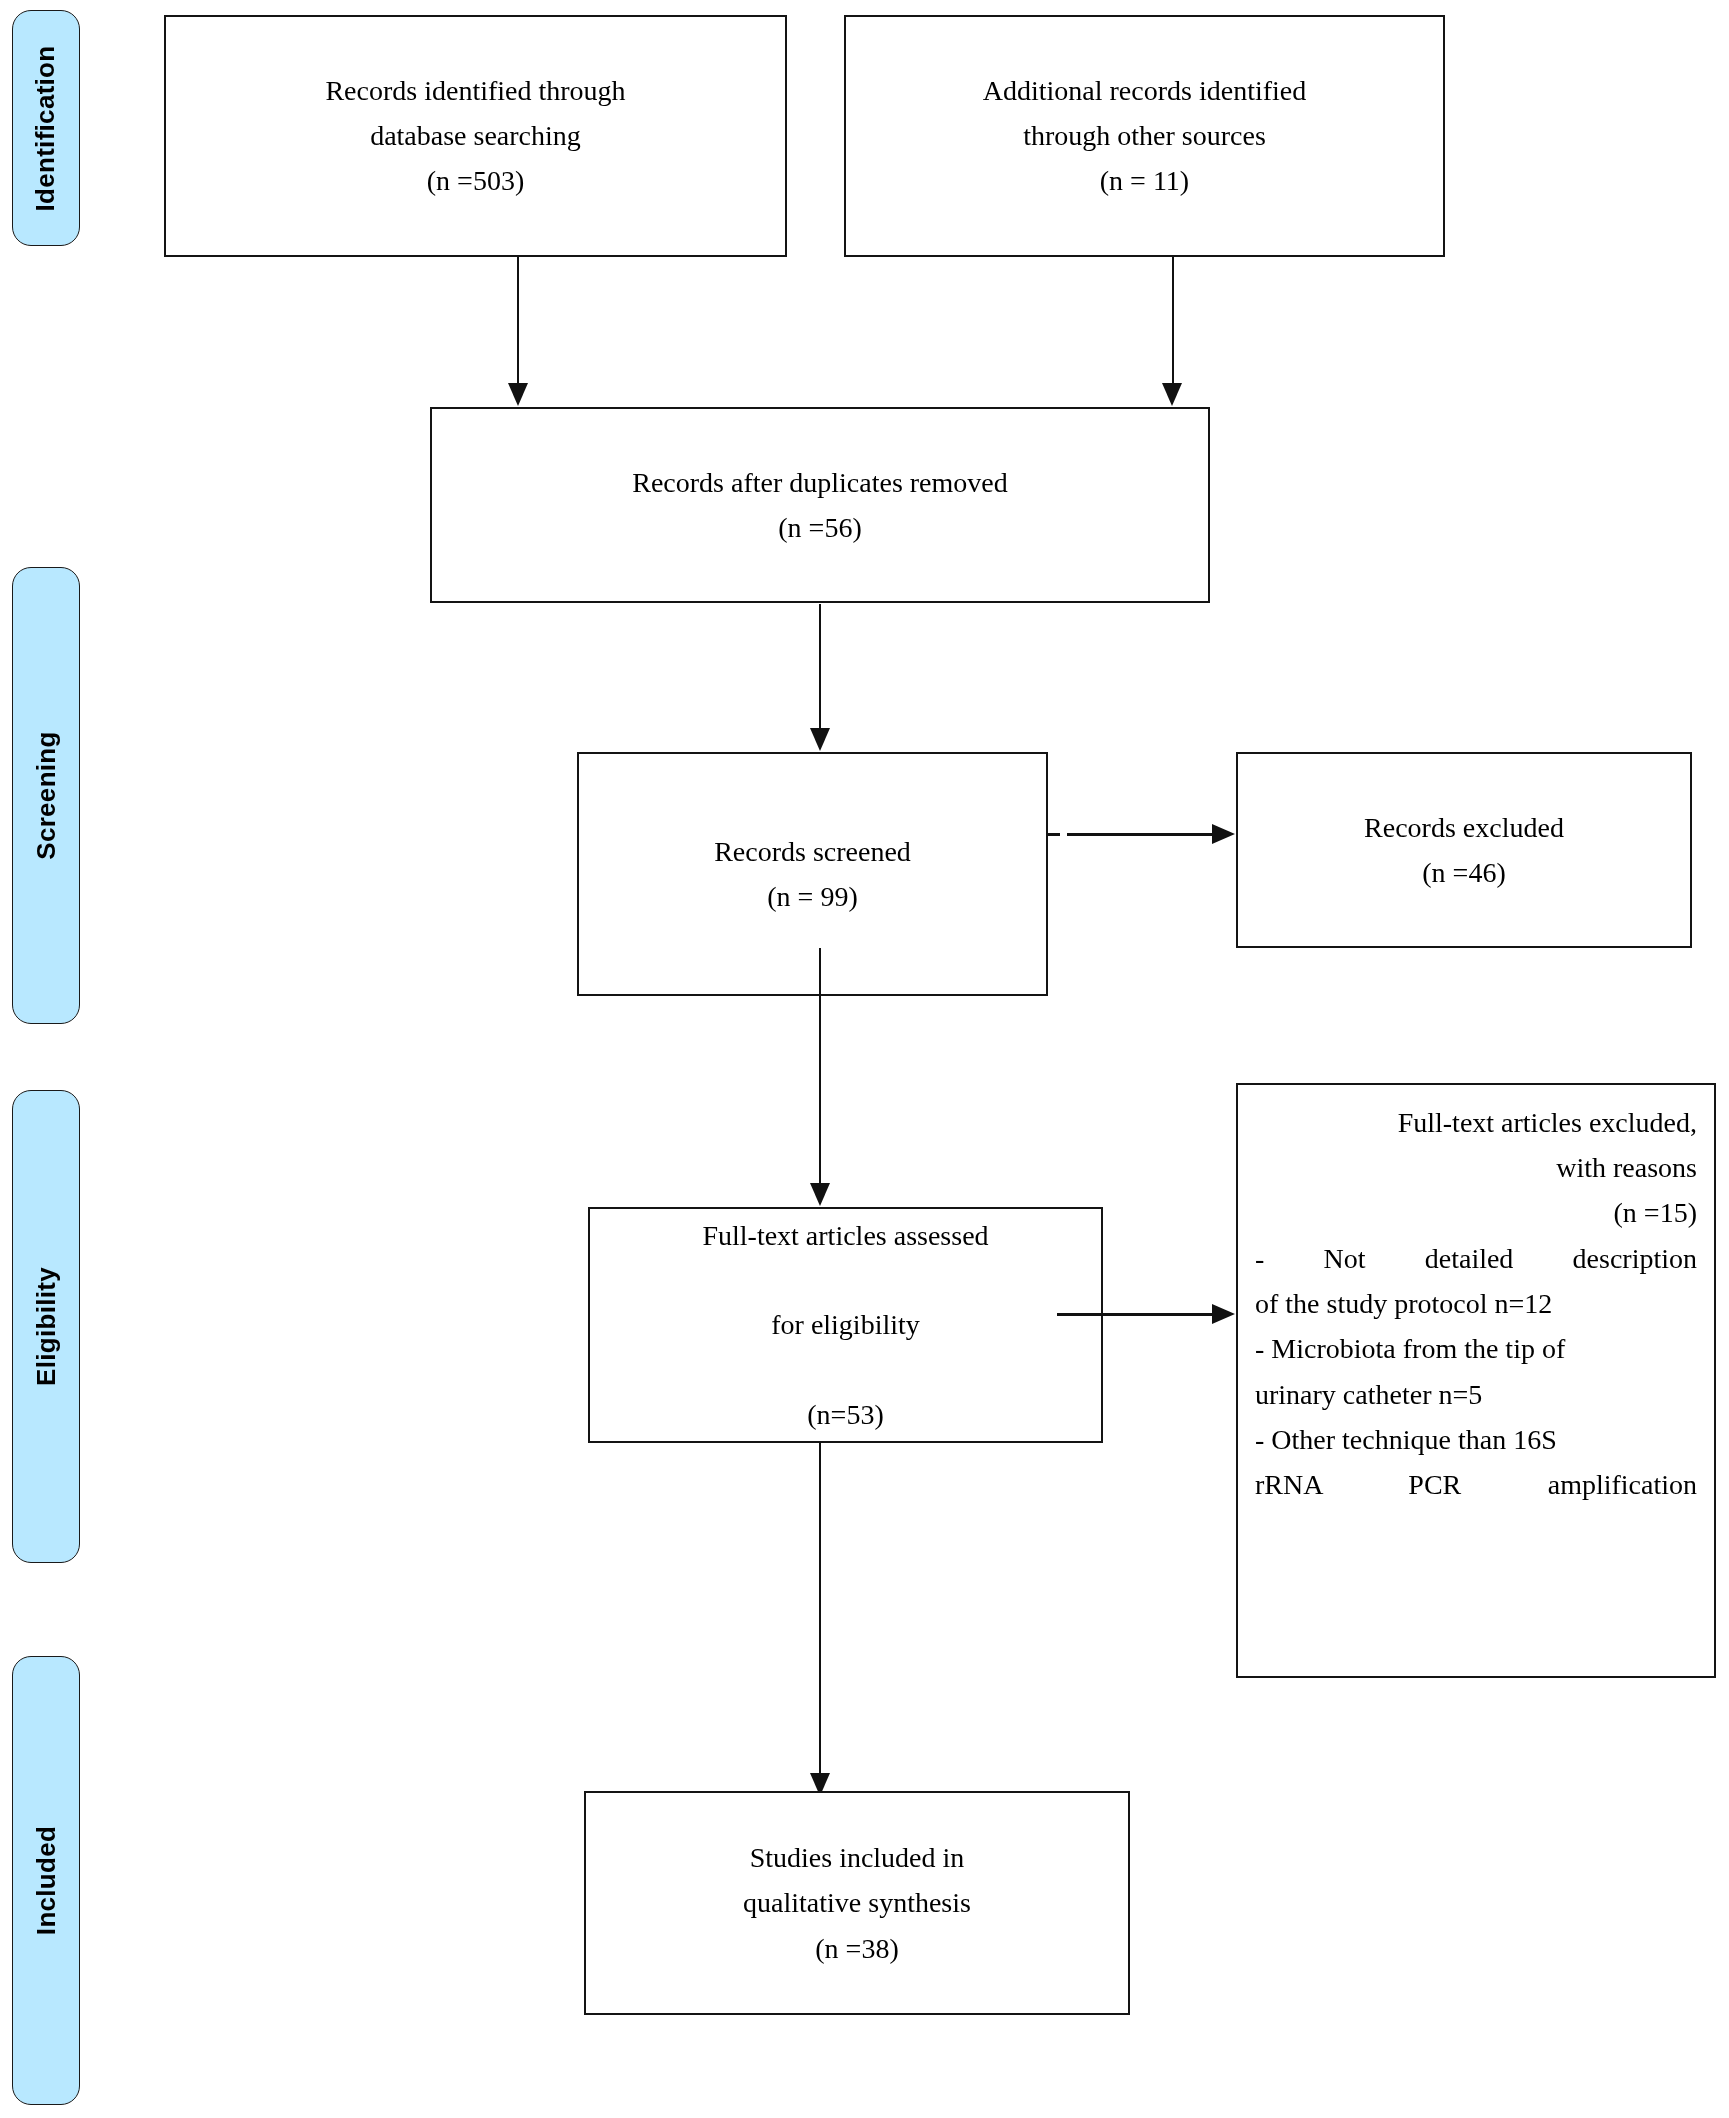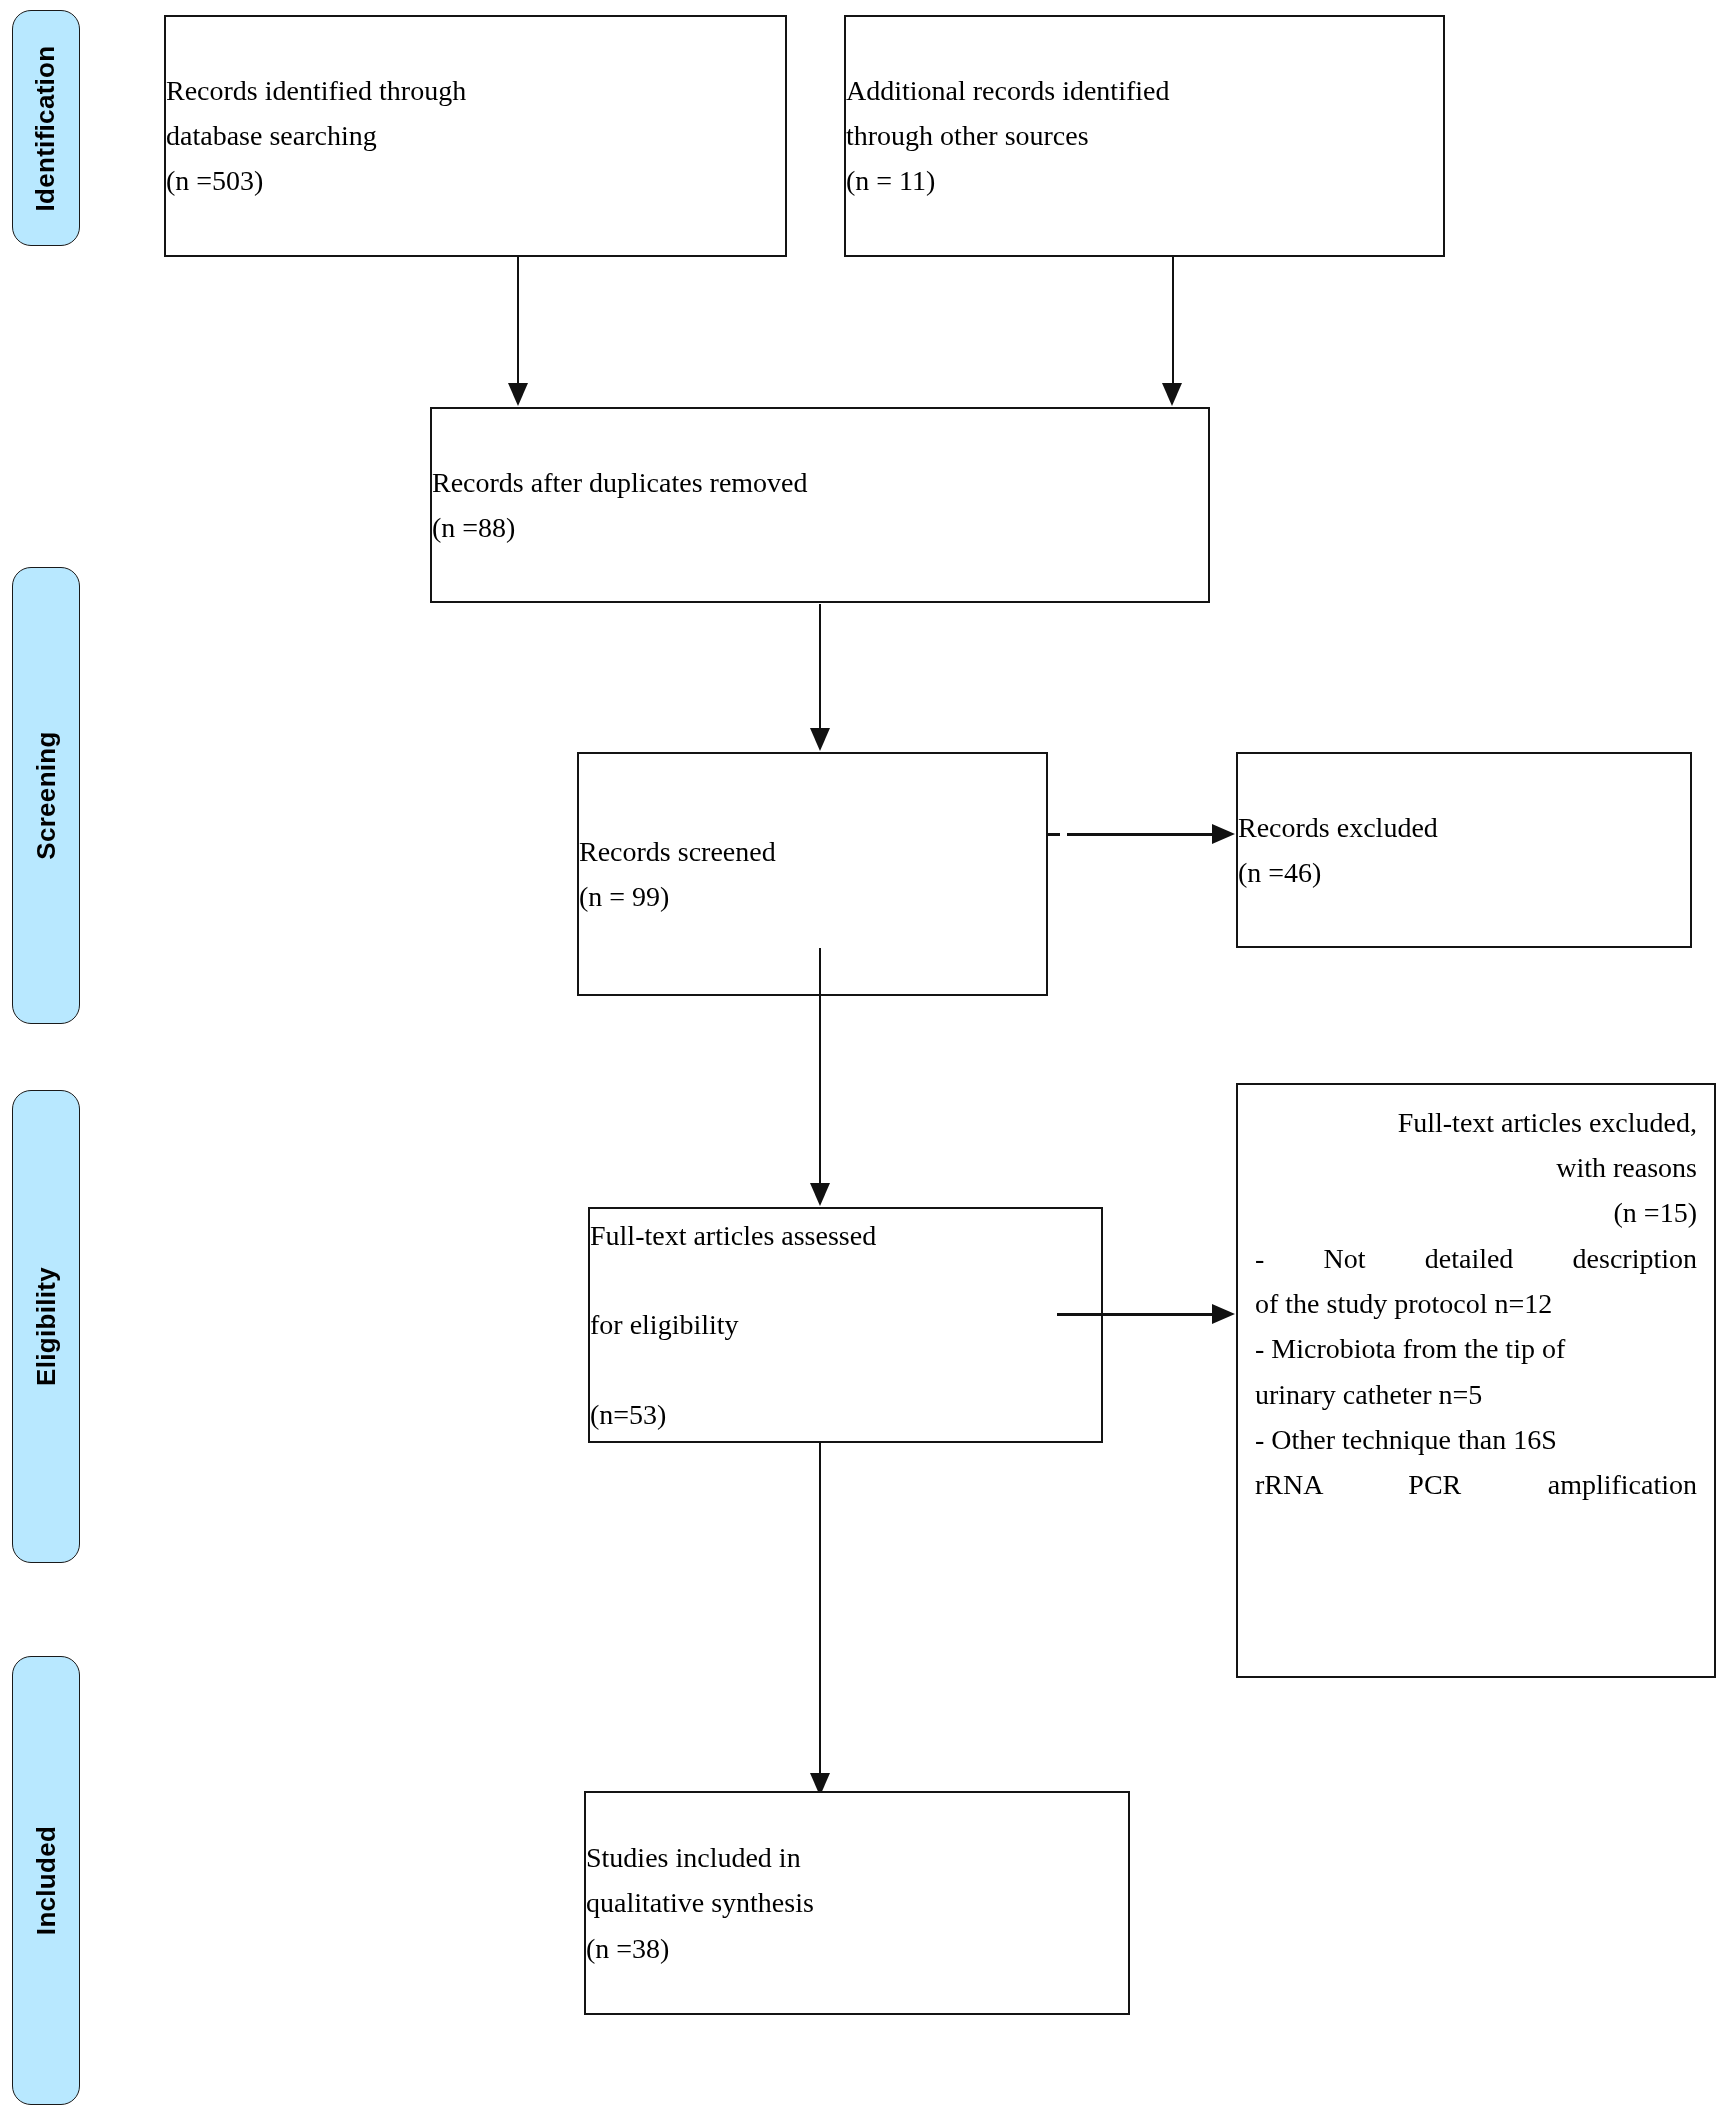--- a/index.html
+++ b/index.html
@@ -38,21 +38,21 @@
   }
 
   
   .flow-box {
     position: absolute;
     background: #ffffff;
     border: 2.2px solid #141414;
     box-sizing: border-box;
     display: flex;
     flex-direction: column;
-    align-items: flex-start;
+    align-items: center;
     justify-content: center;
     text-align: center;
     color: #000000;
   }
   .flow-box .line {
     font-size: 28px;
     line-height: 1.62;
     white-space: nowrap;
   }
 
@@ -151,21 +151,21 @@
   </div>
 
   <div class="vline" style="left:517px; top:257px; width:2.2px; height:126px;"></div>
   <div class="arrow-down" style="left:508px; top:383px;"></div>
 
   <div class="vline" style="left:1172px; top:257px; width:2.2px; height:126px;"></div>
   <div class="arrow-down" style="left:1162px; top:383px;"></div>
 
   <div class="flow-box" style="left:430px; top:407px; width:780px; height:196px;">
     <div class="line">Records after duplicates removed</div>
-    <div class="line">(n =88)</div>
+    <div class="line">(n =56)</div>
   </div>
 
   <div class="vline" style="left:819px; top:604px; width:2.2px; height:125px;"></div>
   <div class="arrow-down" style="left:810px; top:728px;"></div>
 
   <div class="flow-box" style="left:577px; top:752px; width:471px; height:244px;">
     <div class="line">Records screened</div>
     <div class="line">(n = 99)</div>
   </div>
 

